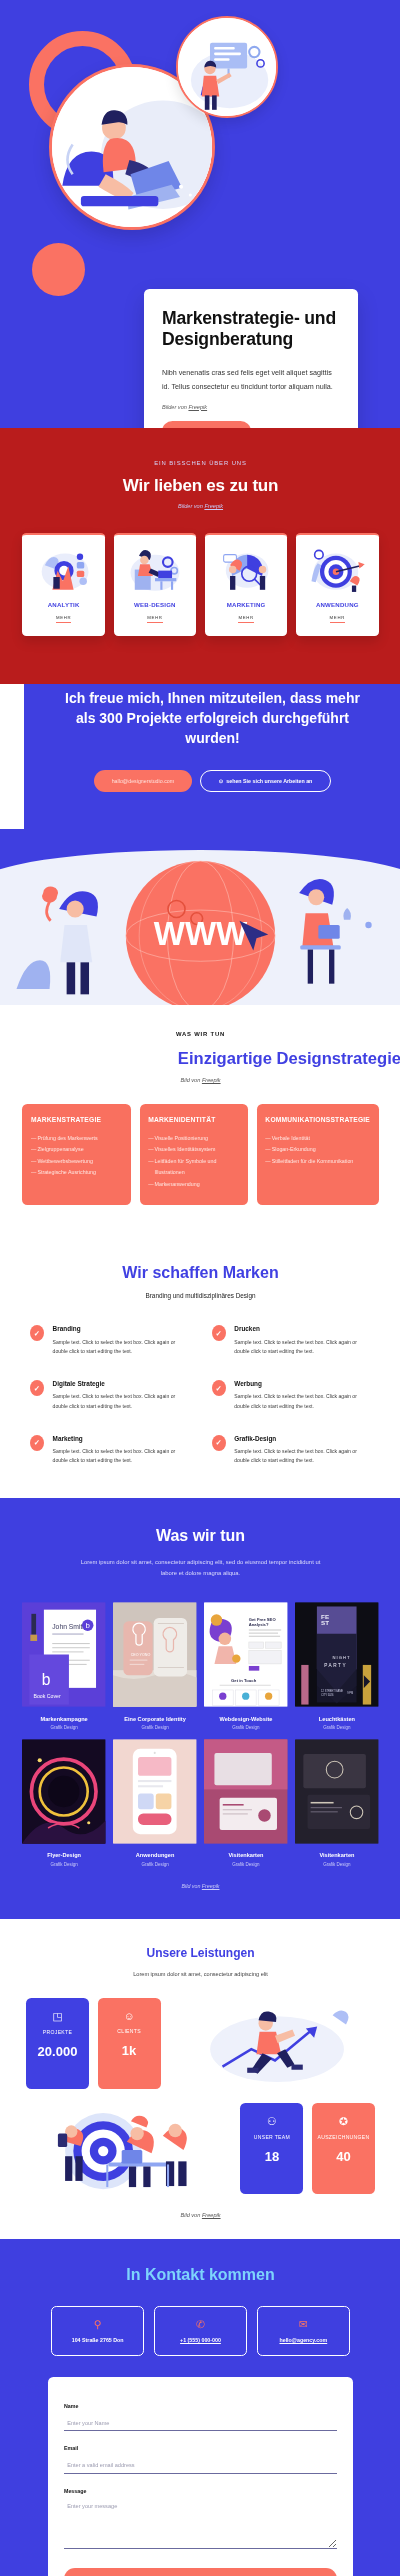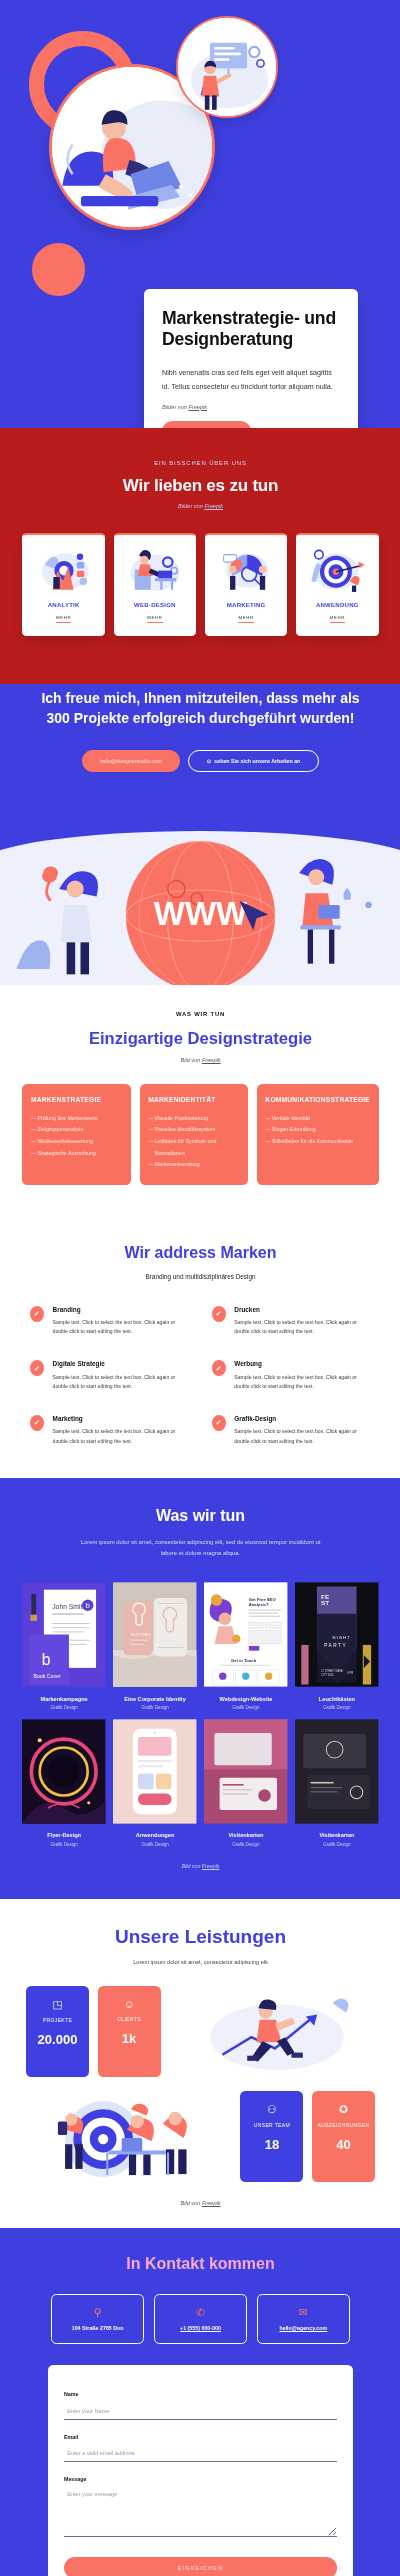--- a/index.html
+++ b/index.html
@@ -159,20 +159,21 @@
     border-bottom: 0.8px solid #fa7263;
     padding-bottom: 1.6px;
     text-decoration: none;
   }
 
   
   .banner {
     background: #3f3fe0;
     text-align: center;
     padding: 5.3px 32px 37px 32px;
+    margin-left: 24px;
   }
   .banner h2 {
     color: #fff;
     font-size: 14px;
     line-height: 1.42;
     font-weight: 700;
   }
   .cta-row {
     margin-top: 21.4px;
     display: flex;
@@ -218,20 +219,21 @@
 
   
   .strategy { background: #fff; padding: 26px 0 32px 0; text-align: center; }
   .eyebrow.dark { color: #111; font-weight: 700; letter-spacing: 0.8px; }
   .strategy h2 {
     margin-top: 10.7px;
     font-size: 16.6px;
     font-weight: 700;
     color: #4040e2;
     line-height: 1.3;
+    text-align: right;
   }
   .credit.mid { color: #555; margin-top: 7.5px; }
   .credit.mid a { color: #555; }
 
   .cards3 {
     display: flex; gap: 8.6px; justify-content: center;
     padding: 0 22.4px; margin-top: 21.4px;
     align-items: stretch;
   }
   .card3 {
@@ -332,21 +334,21 @@
   .pf-credit {
     margin-top: 16px;
     font-size: 5.3px;
     font-style: italic;
     color: #c9caf8;
   }
   .pf-credit a { color: #c9caf8; }
 
   
   .stats { background: #fff; padding: 27px 0 21.4px 0; text-align: center; position: relative; }
-  .stats h2 { font-size: 19px; color: #4040e2; font-weight: 700; }
+  .stats h2 { font-size: 12px; color: #4040e2; font-weight: 700; }
   .stats .sub { margin-top: 10.7px; font-size: 5.6px; color: #444; }
 
   .stats-row1 {
     margin-top: 21.4px;
     display: flex;
     gap: 8.6px;
     padding: 0 26px;
     align-items: stretch;
   }
   .stat-box {
@@ -368,21 +370,21 @@
     display: flex;
     gap: 8.6px;
     padding: 0 26px;
     align-items: stretch;
   }
   .credit.stats-credit { margin-top: 18px; color: #555; }
   .credit.stats-credit a { color: #555; }
 
   
   .contact { background: #3f3fe0; padding: 27px 0 32px 0; text-align: center; }
-  .contact h2 { color: #f9a8d4; font-size: 16px; font-weight: 700; }
+  .contact h2 { color: #7dd3fc; font-size: 16px; font-weight: 700; }
   .contact-cards {
     margin-top: 21.4px;
     display: flex; gap: 9.6px; justify-content: center;
     padding: 0 51px;
   }
   .cc {
     flex: 1;
     border: 0.8px solid #ffffff;
     border-radius: 5.3px;
     padding: 10.7px 4.3px 11.8px 4.3px;
@@ -659,21 +661,21 @@
         <ul>
           <li>Verbale Identität</li>
           <li>Slogan-Erkundung</li>
           <li>Stilleitfaden für die Kommunikation</li>
         </ul>
       </div>
     </div>
   </section>
 
   <section class="brands">
-    <h2>Wir address Marken</h2>
+    <h2>Wir schaffen Marken</h2>
     <div class="sub">Branding und multidisziplinäres Design</div>
 
     <div class="feat-grid">
       <div class="feat">
         <div class="check">✓</div>
         <div>
           <h4>Branding</h4>
           <p>Sample text. Click to select the text box. Click again or double click to start editing the text.</p>
         </div>
       </div>

